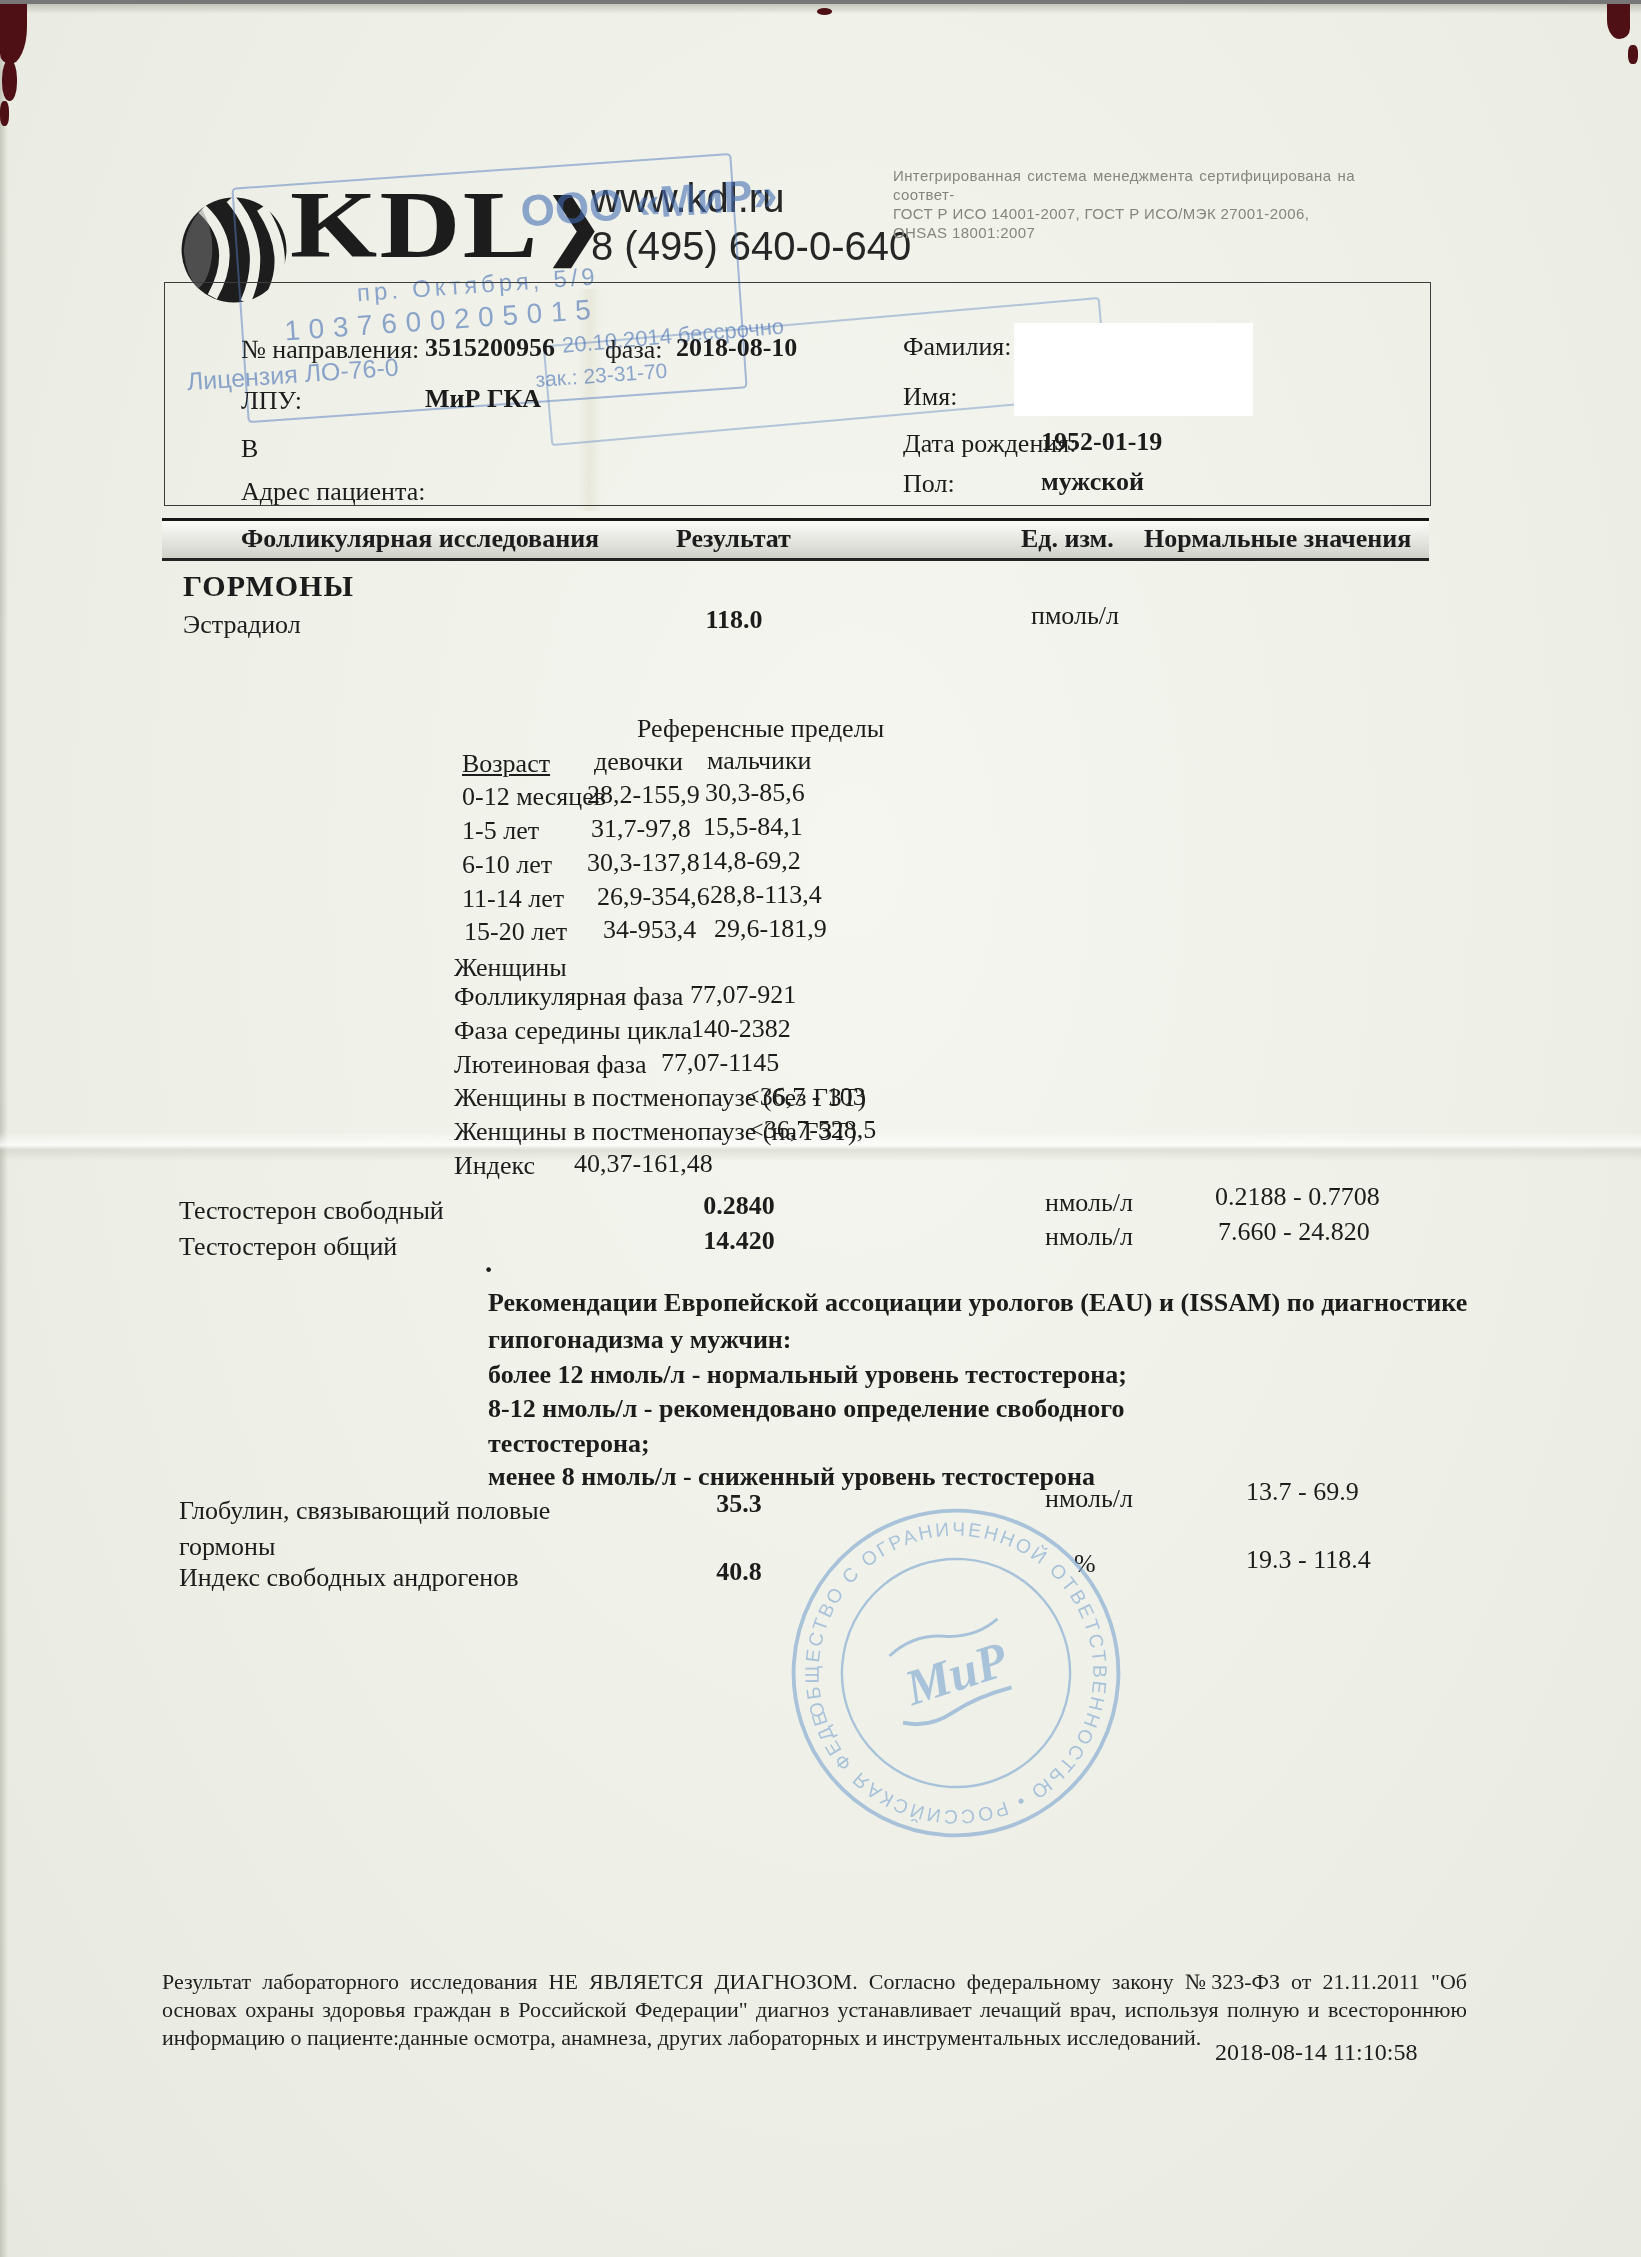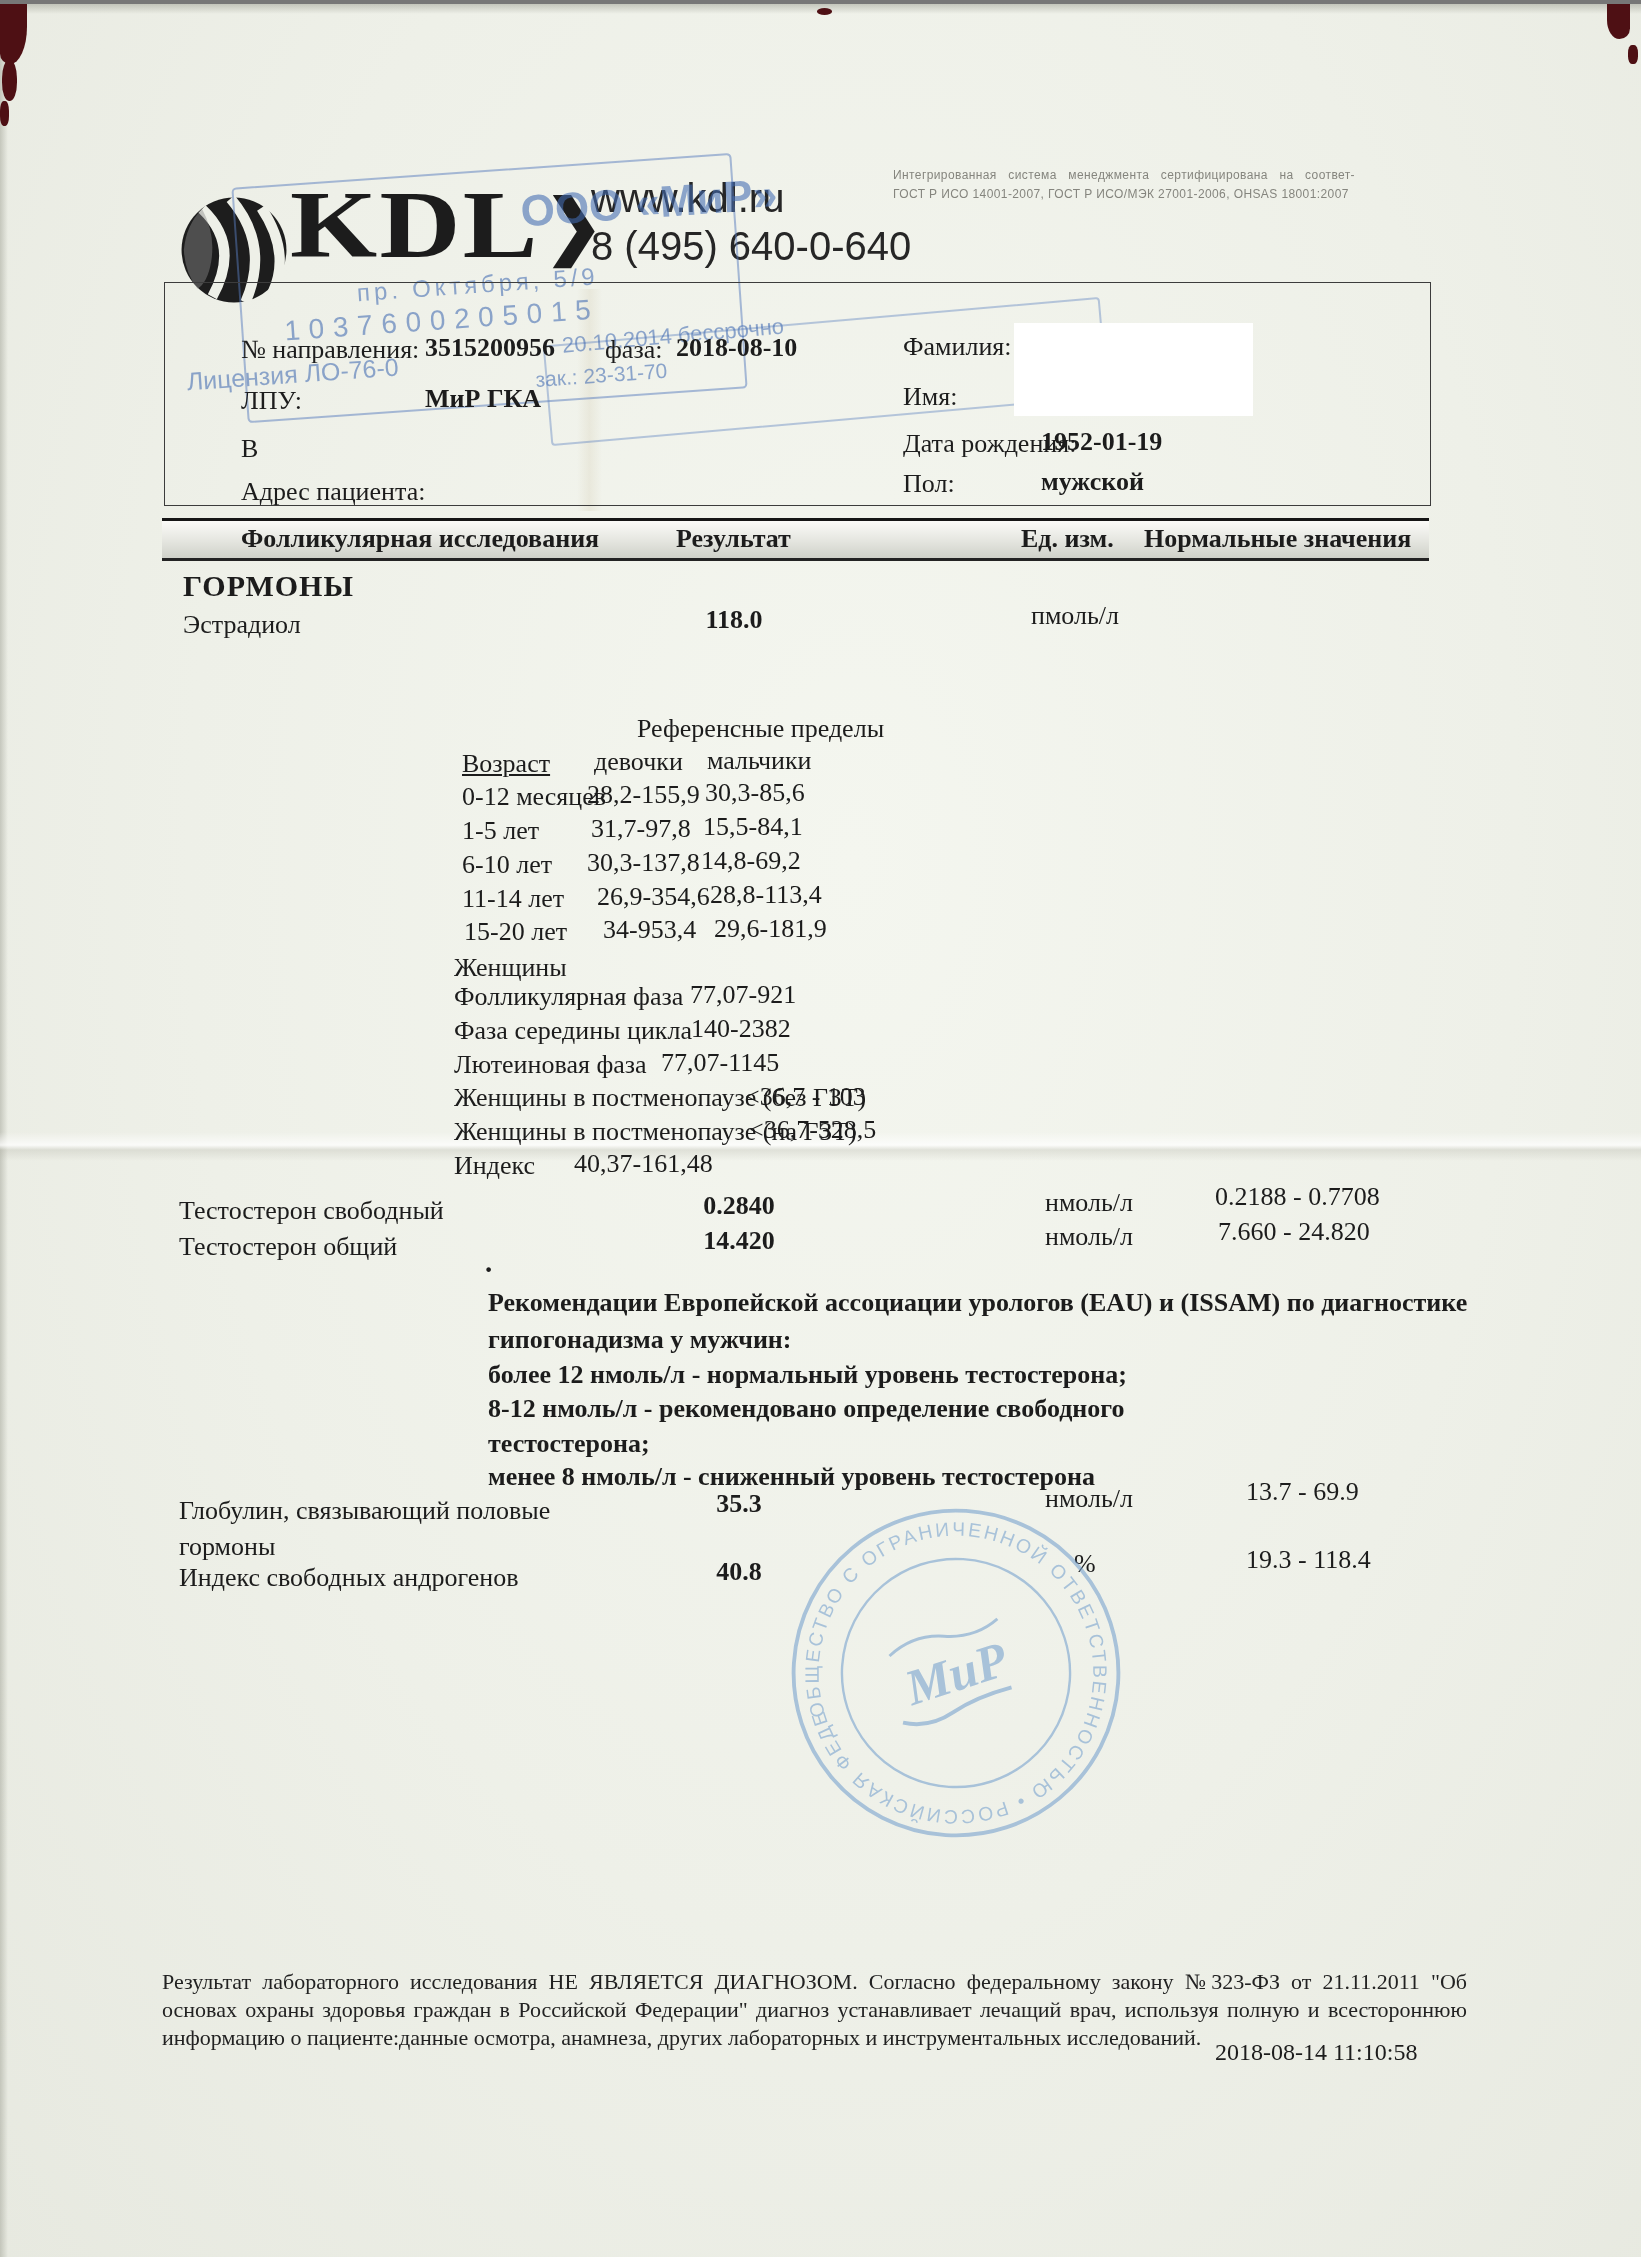--- a/index.html
+++ b/index.html
@@ -16,21 +16,21 @@
   .lbl{font-size:26px;}
   .val{font-size:26px;font-weight:bold;}
   .blue{color:rgba(66,106,178,.58);font-family:"Liberation Sans", sans-serif;}
   .stamp-box{border:2.9px solid rgba(88,124,190,.5);border-radius:4.8px;}
   .hdrbar{left:162px;top:514px;width:1267px;height:37px;
     border-top:3.9px solid #161616;border-bottom:3.9px solid #232323;
     background:linear-gradient(180deg,#fbfbf8 0%,#e4e5df 55%,#cfd1c9 100%);}
   .th{position:absolute;top:2.9px;font-weight:bold;font-size:26px;}
   .ref{font-size:26px;}
   .rec{font-size:26px;font-weight:bold;}
-  .cert{width:462px;font-size:12px;line-height:19px;color:#85857e;letter-spacing:0.4px;}
+  .cert{width:462px;font-size:15px;line-height:19px;color:#85857e;letter-spacing:0.4px;}
   .just{text-align:justify;text-align-last:justify;}
   .footer{width:1305px;font-size:22px;line-height:28px;text-align:justify;color:#222;}
   .crease{left:0;top:1128px;width:1641px;height:29px;
     background:linear-gradient(180deg,rgba(255,255,255,0) 0%,rgba(255,255,255,.75) 45%,rgba(175,175,163,.28) 62%,rgba(255,255,255,0) 100%);}
   .fold{left:577px;top:285px;width:25px;height:222px;
     background:linear-gradient(90deg,rgba(205,195,165,0),rgba(205,195,165,.22),rgba(205,195,165,0));}
   .ctr{text-align:center;}
 </style>
 </head>
 <body>

